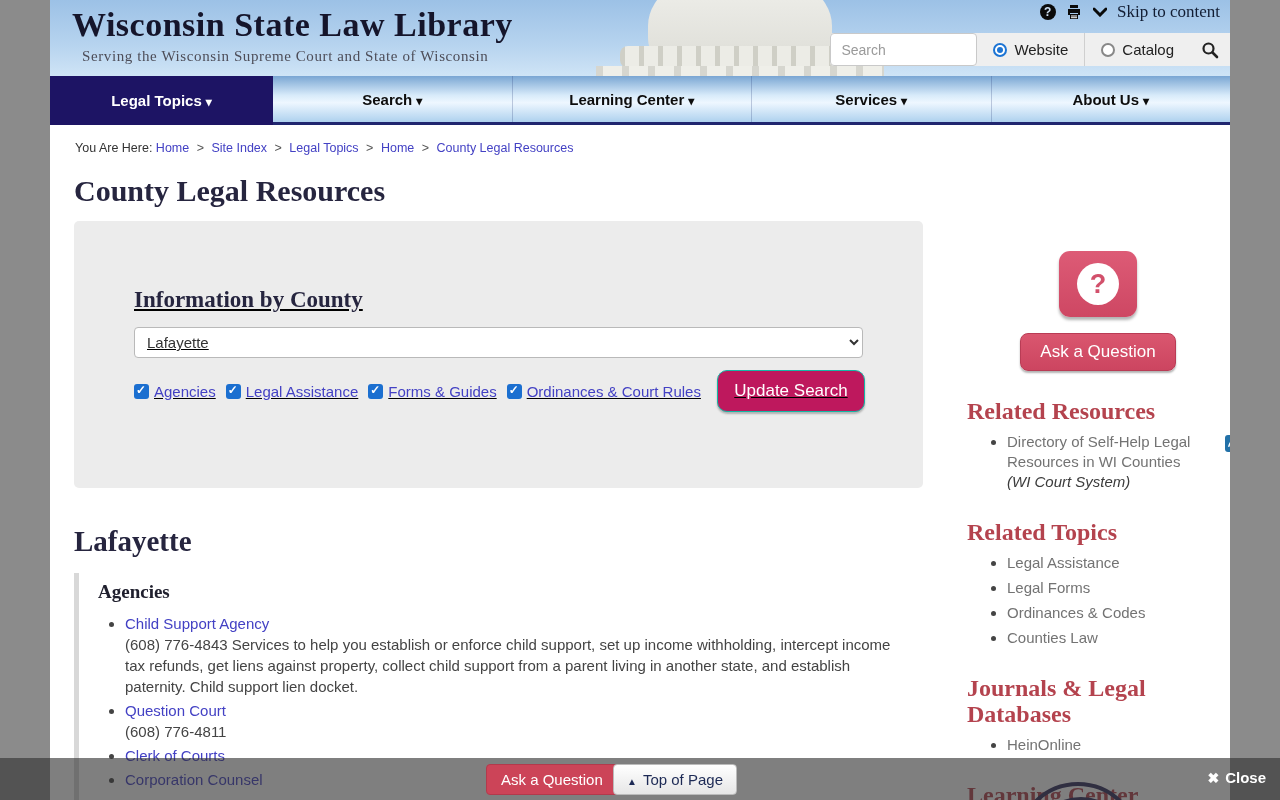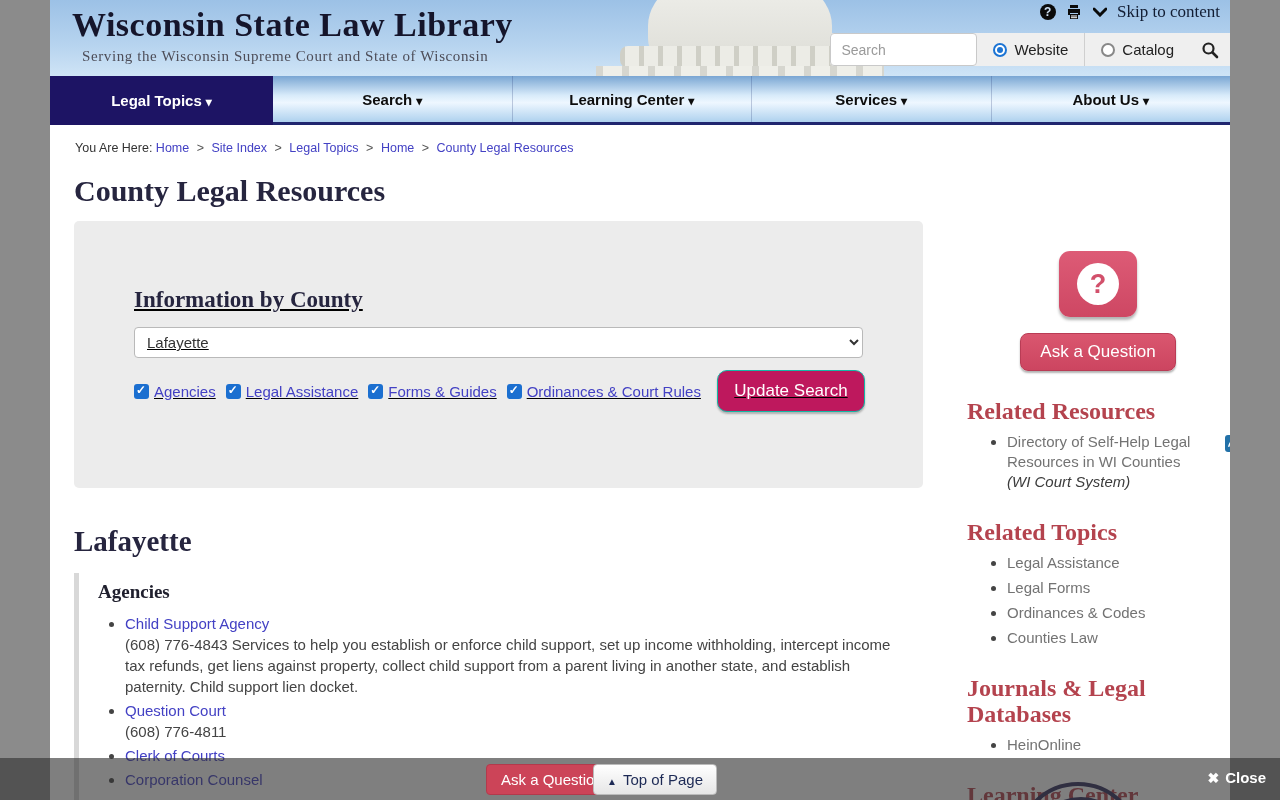--- a/index.html
+++ b/index.html
@@ -122,21 +122,21 @@
   
   .seal { position:absolute; left:966px; top:782px; width:124px; height:124px; border-radius:50%;
       border:4px solid #302d5e; z-index:1; }
   .seal::after { content:""; position:absolute; left:11px; top:11px; width:94px; height:94px;
       border-radius:50%; border:3px solid #302d5e; }
   .bottom-bar { position:fixed; left:0; right:0; bottom:0; height:42px;
       background:rgba(48,48,48,.62); z-index:50; }
   .bb-ask { position:absolute; left:486px; top:6px; height:31px; padding:0 14px;
       background:#cc4458; color:#fff; font-size:15px; border:1px solid #b23a4c;
       border-radius:4px; cursor:pointer; }
-  .bb-top { position:absolute; left:593px; top:6px; height:31px; padding:0 13px;
+  .bb-top { position:absolute; left:613px; top:6px; height:31px; padding:0 13px;
       background:linear-gradient(180deg,#ffffff,#e6e6e6); color:#1d2a55; font-size:15px;
       border:1px solid #bbb; border-radius:4px; cursor:pointer; display:flex; align-items:center; gap:6px; }
   .up-arrow::before { content:"▲"; font-size:10px; color:#1d2a55; }
   .bb-close { position:absolute; right:14px; top:11px; color:#fff; font-size:15px; font-weight:bold;
       display:flex; align-items:center; gap:6px; cursor:pointer; }
   .x-icon::before { content:"✖"; font-size:14px; }
 </style>
 </head>
 <body>
 

